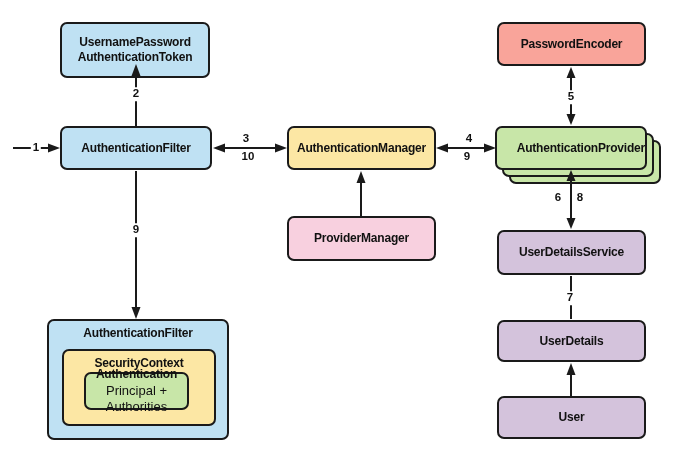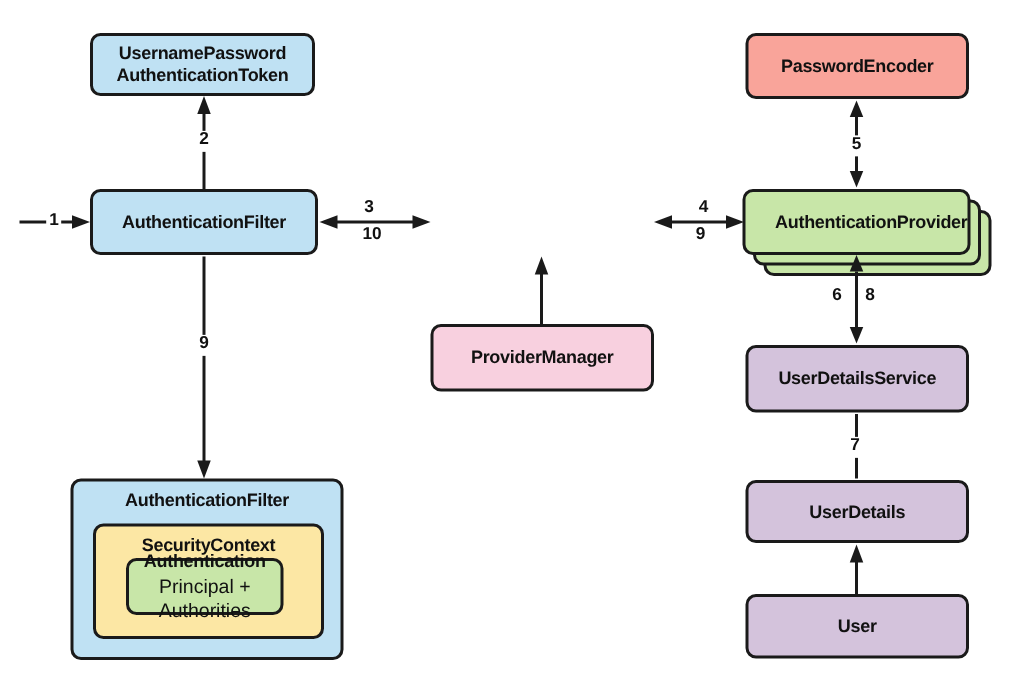--- a/index.html
+++ b/index.html
@@ -28,29 +28,32 @@
     position:absolute; z-index:4; transform:translate(-50%,-50%);
     font-weight:bold; font-size:11.5px; color:#111; line-height:1; white-space:nowrap;
   }
   .conn-label.bg { background:#ffffff; padding:1px 2px; }
 </style>
 </head>
 <body>
 
 <div id="canvas">
 
-  <div class="node" style="left: 60px; top: 22px; width: 150px; height: 42px; background-color: rgb(191, 225, 243);">
+  <div class="node" style="left: 60px; top: 22px; width: 150px; height: 56px; background-color: rgb(191, 225, 243);">
     <span class="nlabel">UsernamePassword</span>
     <span class="nlabel">AuthenticationToken</span>
   </div>
 
   <div class="node" style="left: 60px; top: 126px; width: 152px; height: 44px; background-color: rgb(191, 225, 243);">
     <span class="nlabel">AuthenticationFilter</span>
   </div>
 
+  <div class="node" style="left: 287px; top: 126px; width: 149px; height: 44px; background-color: rgb(252, 231, 164);">
+    <span class="nlabel">AuthenticationManager</span>
+  </div>
 
   <div class="node" style="left: 287px; top: 216px; width: 149px; height: 45px; background-color: rgb(248, 208, 223);">
     <span class="nlabel">ProviderManager</span>
   </div>
 
   <div class="node" style="left: 497px; top: 22px; width: 149px; height: 44px; background-color: rgb(249, 164, 154);">
     <span class="nlabel">PasswordEncoder</span>
   </div>
 
   <div class="node" style="left: 509px; top: 140px; width: 152px; height: 44px; background-color: rgb(200, 230, 168);"></div>

